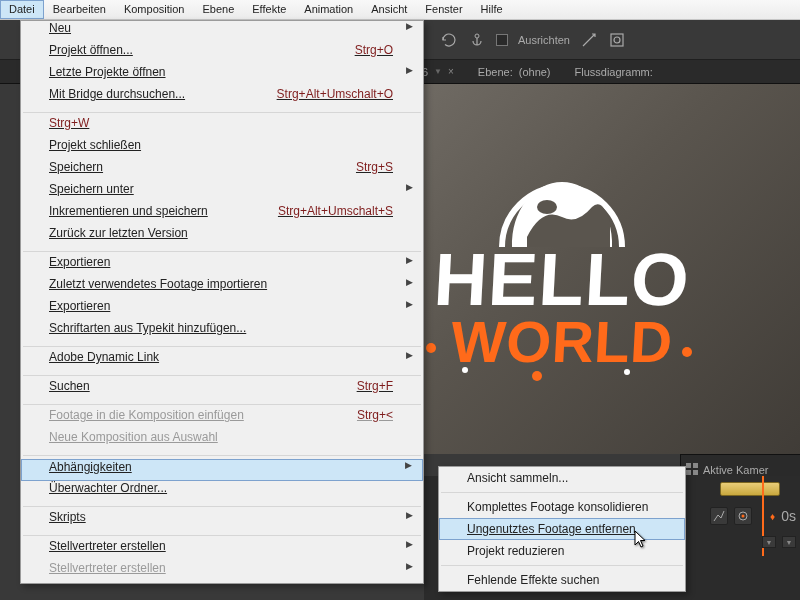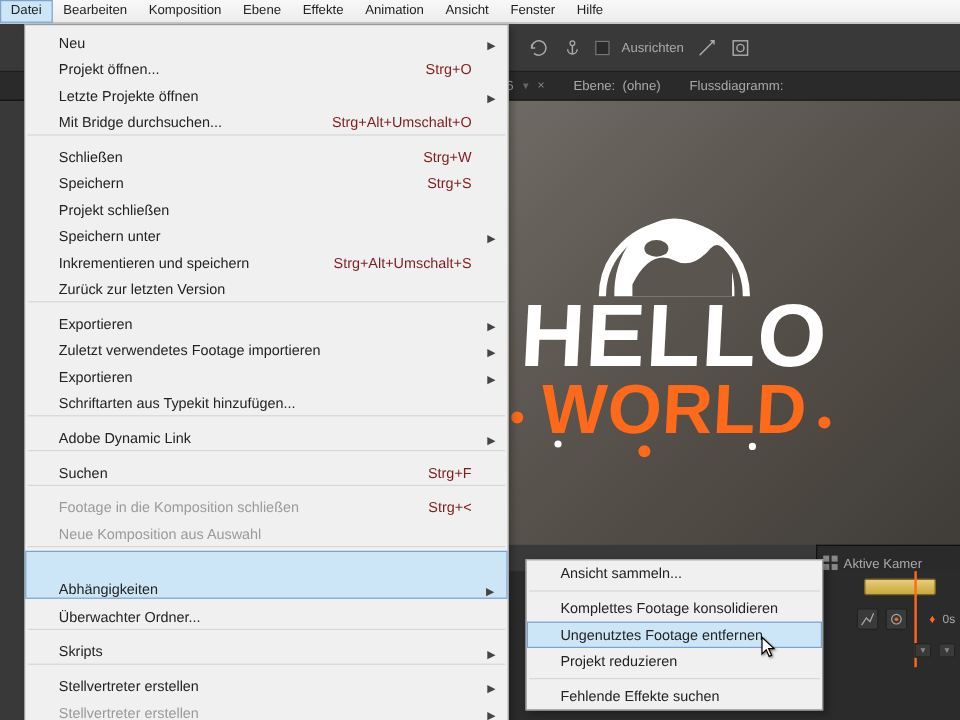--- a/index.html
+++ b/index.html
@@ -36,31 +36,31 @@
 .timeline-area { position: absolute; left: 424px; top: 476px; right: 0; bottom: 0; background: #2b2b2b; }
 .tl-row { position: absolute; right: 4px; height: 20px; display: flex; align-items: center; gap: 6px; }
 .tl-row1 { top: 30px; }
 .tl-row2 { top: 56px; }
 .tl-ico { width: 18px; height: 18px; background: #3a3a3a; border: 1px solid #222; border-radius: 2px; display: inline-flex; align-items: center; justify-content: center; }
 .bar { position: absolute; right: 20px; top: 6px; width: 60px; height: 14px; background: linear-gradient(#e9cd78,#c9a83e); border: 1px solid #7a6520; border-radius: 2px; }
 .playhead { position: absolute; right: 36px; top: 0; width: 2px; height: 80px; background: #ff6a1a; }
 .sdd { width: 14px; height: 12px; background: #3a3a3a; border: 1px solid #222; display: inline-flex; align-items: center; justify-content: center; font-size: 7px; color: #888; }
 
 .dropdown { position: absolute; left: 20px; top: 20px; width: 404px; background: #f0f0f0; border: 1px solid #9b9b9b; box-shadow: 3px 3px 6px rgba(0,0,0,.3); font-size: 12px; color: #222; }
-.dropdown .row { display: flex; align-items: flex-end; height: 22px; padding: 0 30px 0 28px; position: relative; cursor: default; }
-.dropdown .row.hov { background: #cde6f7; border: 1px solid #7da2ce; height: 40px; padding: 0 29px 0 27px; }
+.dropdown .row { display: flex; align-items: flex-start; height: 22px; padding: 0 30px 0 28px; position: relative; cursor: default; text-decoration: underline; }
+.dropdown .row.hov { background: #cde6f7; border: 1px solid #7da2ce; height: 22px; padding: 0 29px 0 27px; }
 .dropdown .row .lbl { flex: 1; }
 .dropdown .row .sc { color: #7f1d1d; }
 .dropdown .row .arr { position: absolute; right: 10px; font-size: 9px; color: #444; }
 .dropdown .row.dis { color: #9a9a9a; }
 .dropdown .sep { height: 1px; background: #d6d6d6; margin: 3px 2px; }
 
 .submenu { position: absolute; left: 438px; top: 466px; width: 248px; background: #f0f0f0; border: 1px solid #9b9b9b; box-shadow: 3px 3px 6px rgba(0,0,0,.3); font-size: 12px; color: #222; }
 .submenu .row { display: flex; align-items: center; height: 22px; padding: 0 18px 0 28px; cursor: default; }
-.submenu .row.hov { background: #cde6f7; border: 1px solid #7da2ce; padding: 0 17px 0 27px; }
+.submenu .row.hov { background: #cde6f7; border: 1px solid #7da2ce; padding: 0 17px 0 27px; text-decoration: underline; }
 .submenu .sep { height: 1px; background: #d6d6d6; margin: 3px 2px; }
 
 .cursor { position: absolute; left: 634px; top: 530px; width: 14px; height: 20px; pointer-events: none; }
 .cursor svg { filter: drop-shadow(1px 1px 1px rgba(0,0,0,.5)); }
 </style>
 </head>
 <body>
 
 <div class="menubar">
   <div class="mitem active">Datei</div>
@@ -157,21 +157,21 @@
         </svg>
       </span>
     <span class="tl-ico">
         <svg width="12" height="12" viewBox="0 0 12 12">
           <circle cx="6" cy="6" r="4" stroke="#aaa" fill="none"></circle>
           <circle cx="6" cy="6" r="1.5" fill="#ff6a1a"></circle>
         </svg>
       </span>
     <span style="width:6px"></span>
     <span style="color:#ff6a1a;font-size:10px">♦</span>
-    <span style="color:#aaa;font-size:10px">0s</span>
+    <span style="color:#aaa;font-size:14px">0s</span>
   </div>
   <div class="tl-row tl-row2">
     <span class="sdd">▼</span>
     <span class="sdd">▼</span>
   </div>
 </div>
 
 <div class="dropdown" id="fileMenu">
     <div class="row">
       <span class="lbl">Neu</span>
@@ -184,31 +184,30 @@
     <div class="row">
       <span class="lbl">Letzte Projekte öffnen</span>
       <span class="arr">▶</span>
     </div>
     <div class="row">
       <span class="lbl">Mit Bridge durchsuchen...</span>
       <span class="sc">Strg+Alt+Umschalt+O</span>
     </div>
     <div class="sep"></div>
     <div class="row">
-      <span class="lbl">Schließen</span>
       <span class="sc">Strg+W</span>
+    </div>
+    <div class="row">
+      <span class="lbl">Projekt schließen</span>
     </div>
     <div class="row">
       <span class="lbl">Speichern</span>
       <span class="sc">Strg+S</span>
     </div>
     <div class="row">
-      <span class="lbl">Projekt schließen</span>
-    </div>
-    <div class="row">
       <span class="lbl">Speichern unter</span>
       <span class="arr">▶</span>
     </div>
     <div class="row">
       <span class="lbl">Inkrementieren und speichern</span>
       <span class="sc">Strg+Alt+Umschalt+S</span>
     </div>
     <div class="row">
       <span class="lbl">Zurück zur letzten Version</span>
     </div>
@@ -233,21 +232,21 @@
       <span class="lbl">Adobe Dynamic Link</span>
       <span class="arr">▶</span>
     </div>
     <div class="sep"></div>
     <div class="row">
       <span class="lbl">Suchen</span>
       <span class="sc">Strg+F</span>
     </div>
     <div class="sep"></div>
     <div class="row dis">
-      <span class="lbl">Footage in die Komposition schließen</span>
+      <span class="lbl">Footage in die Komposition einfügen</span>
       <span class="sc">Strg+&lt;</span>
     </div>
     <div class="row dis">
       <span class="lbl">Neue Komposition aus Auswahl</span>
     </div>
     <div class="sep"></div>
     <div class="row hov">
       <span class="lbl">Abhängigkeiten</span>
       <span class="arr">▶</span>
     </div>

